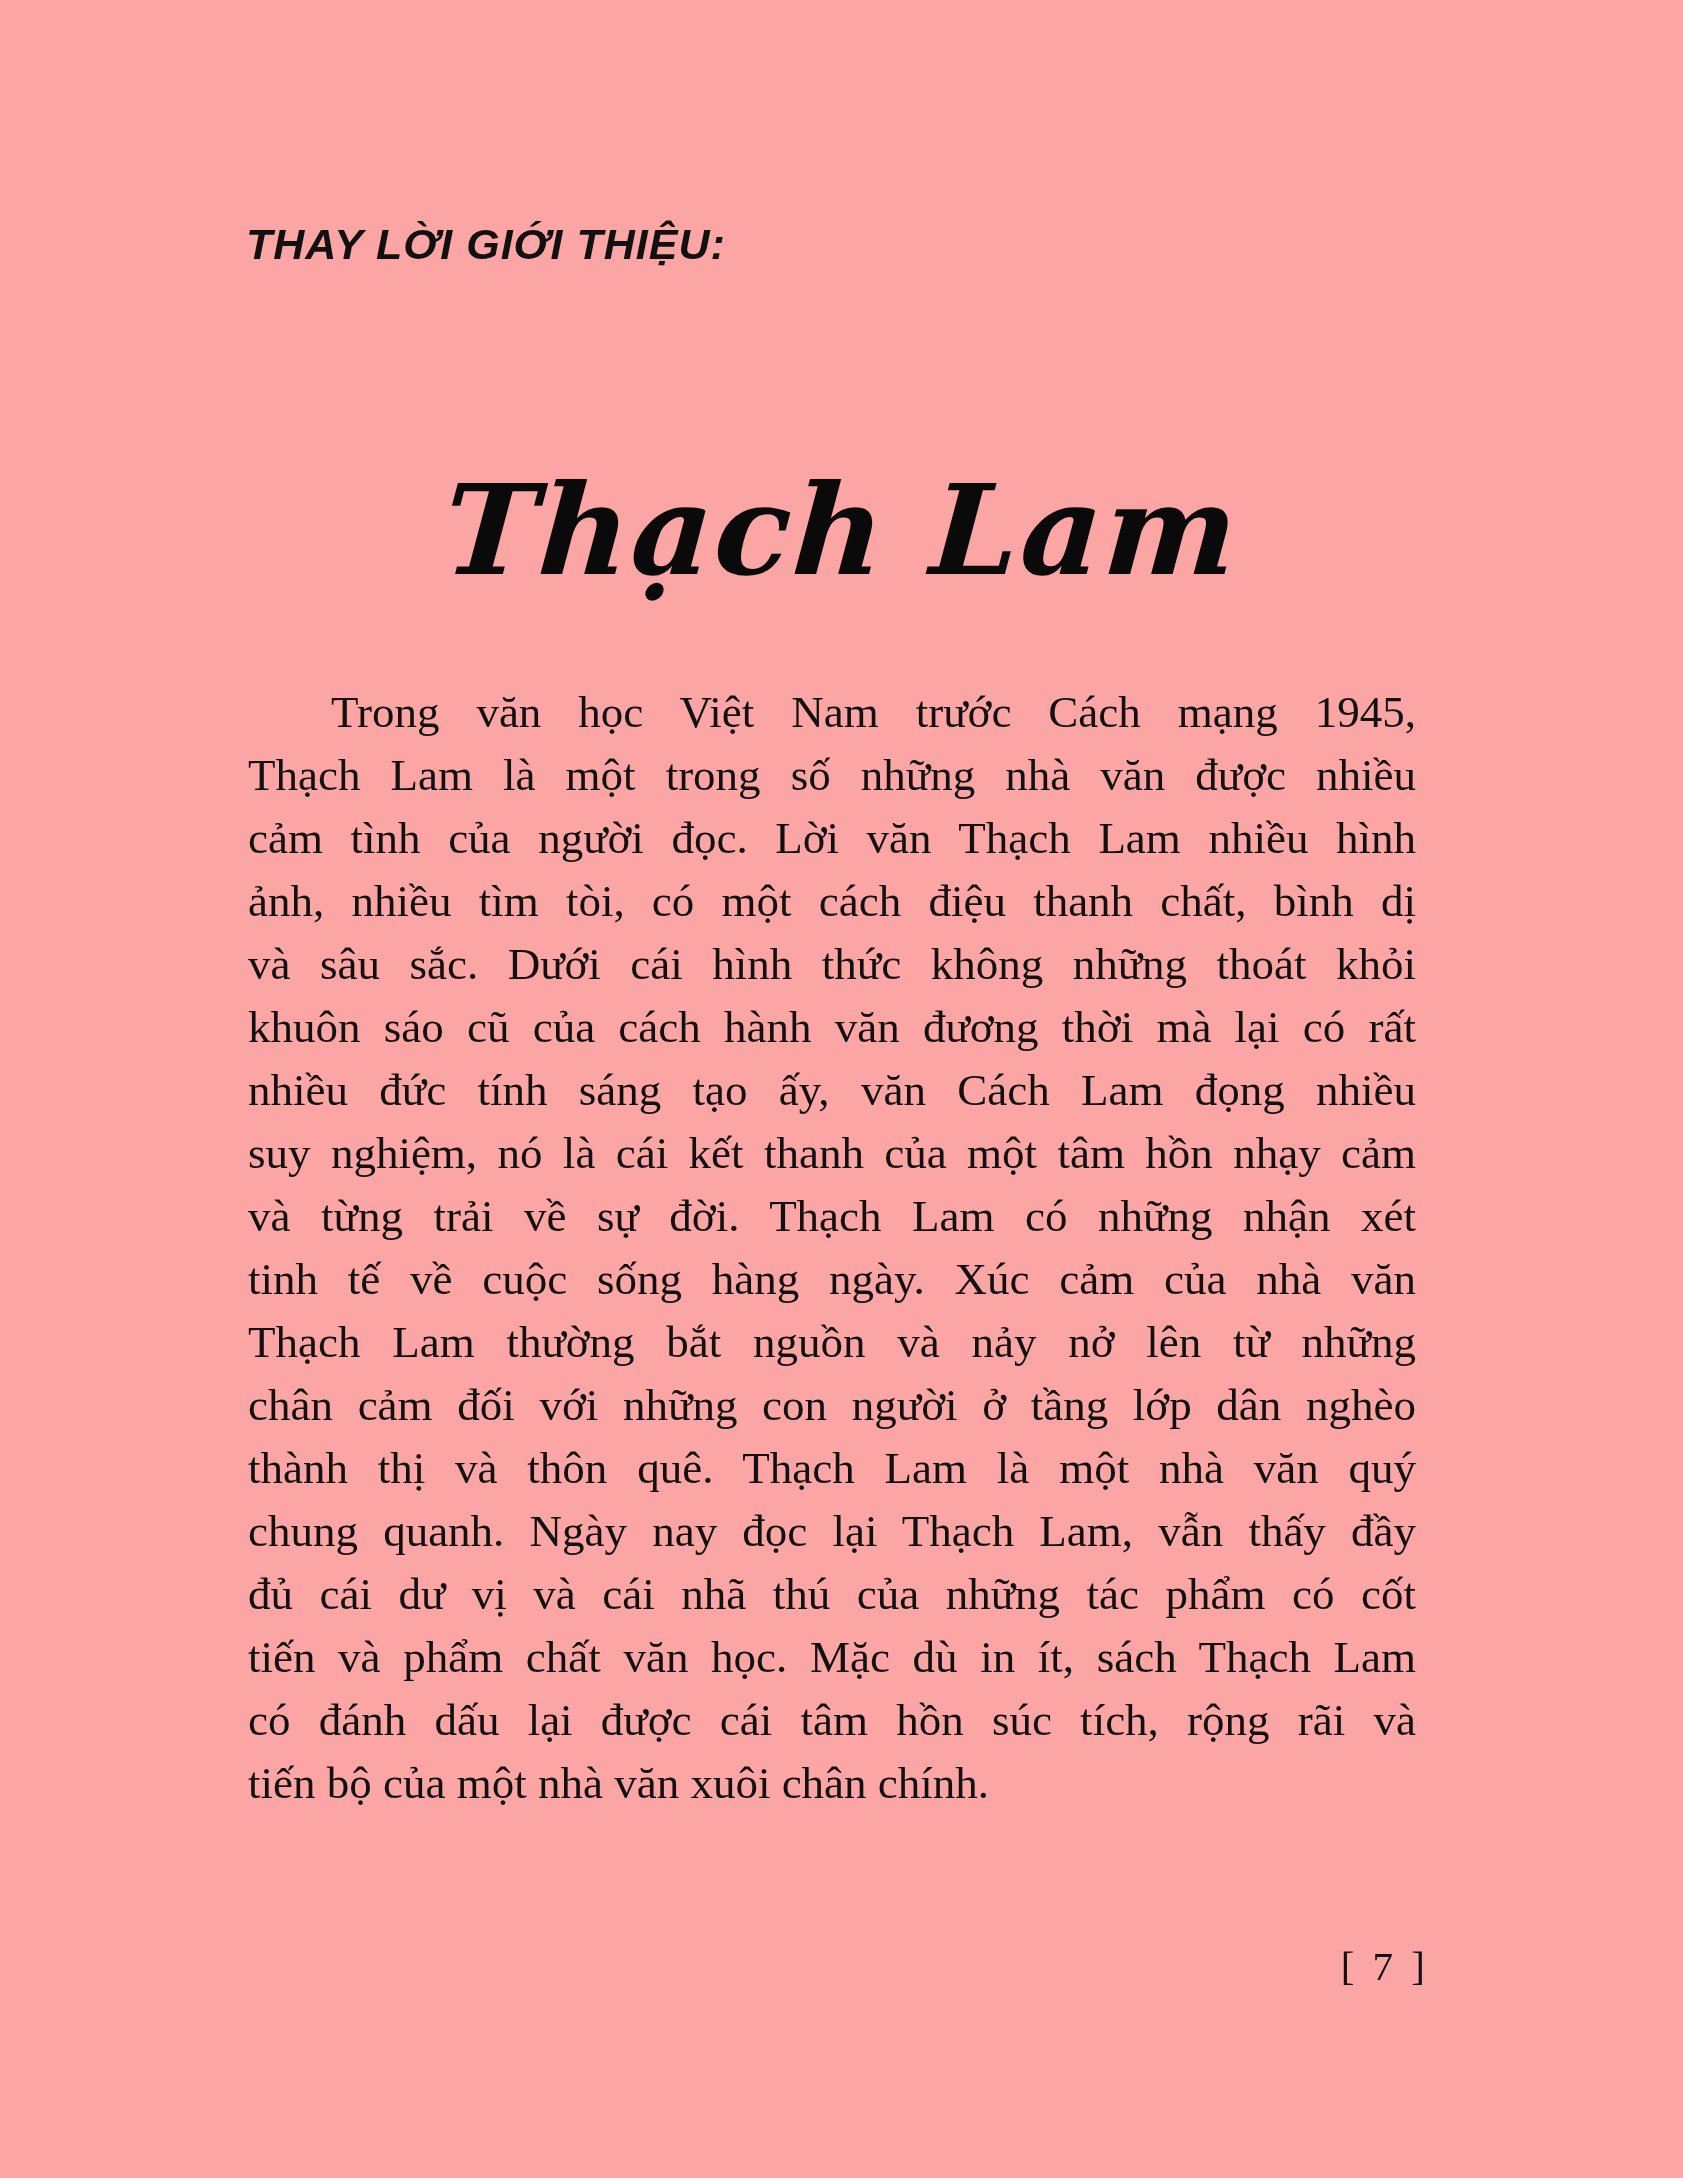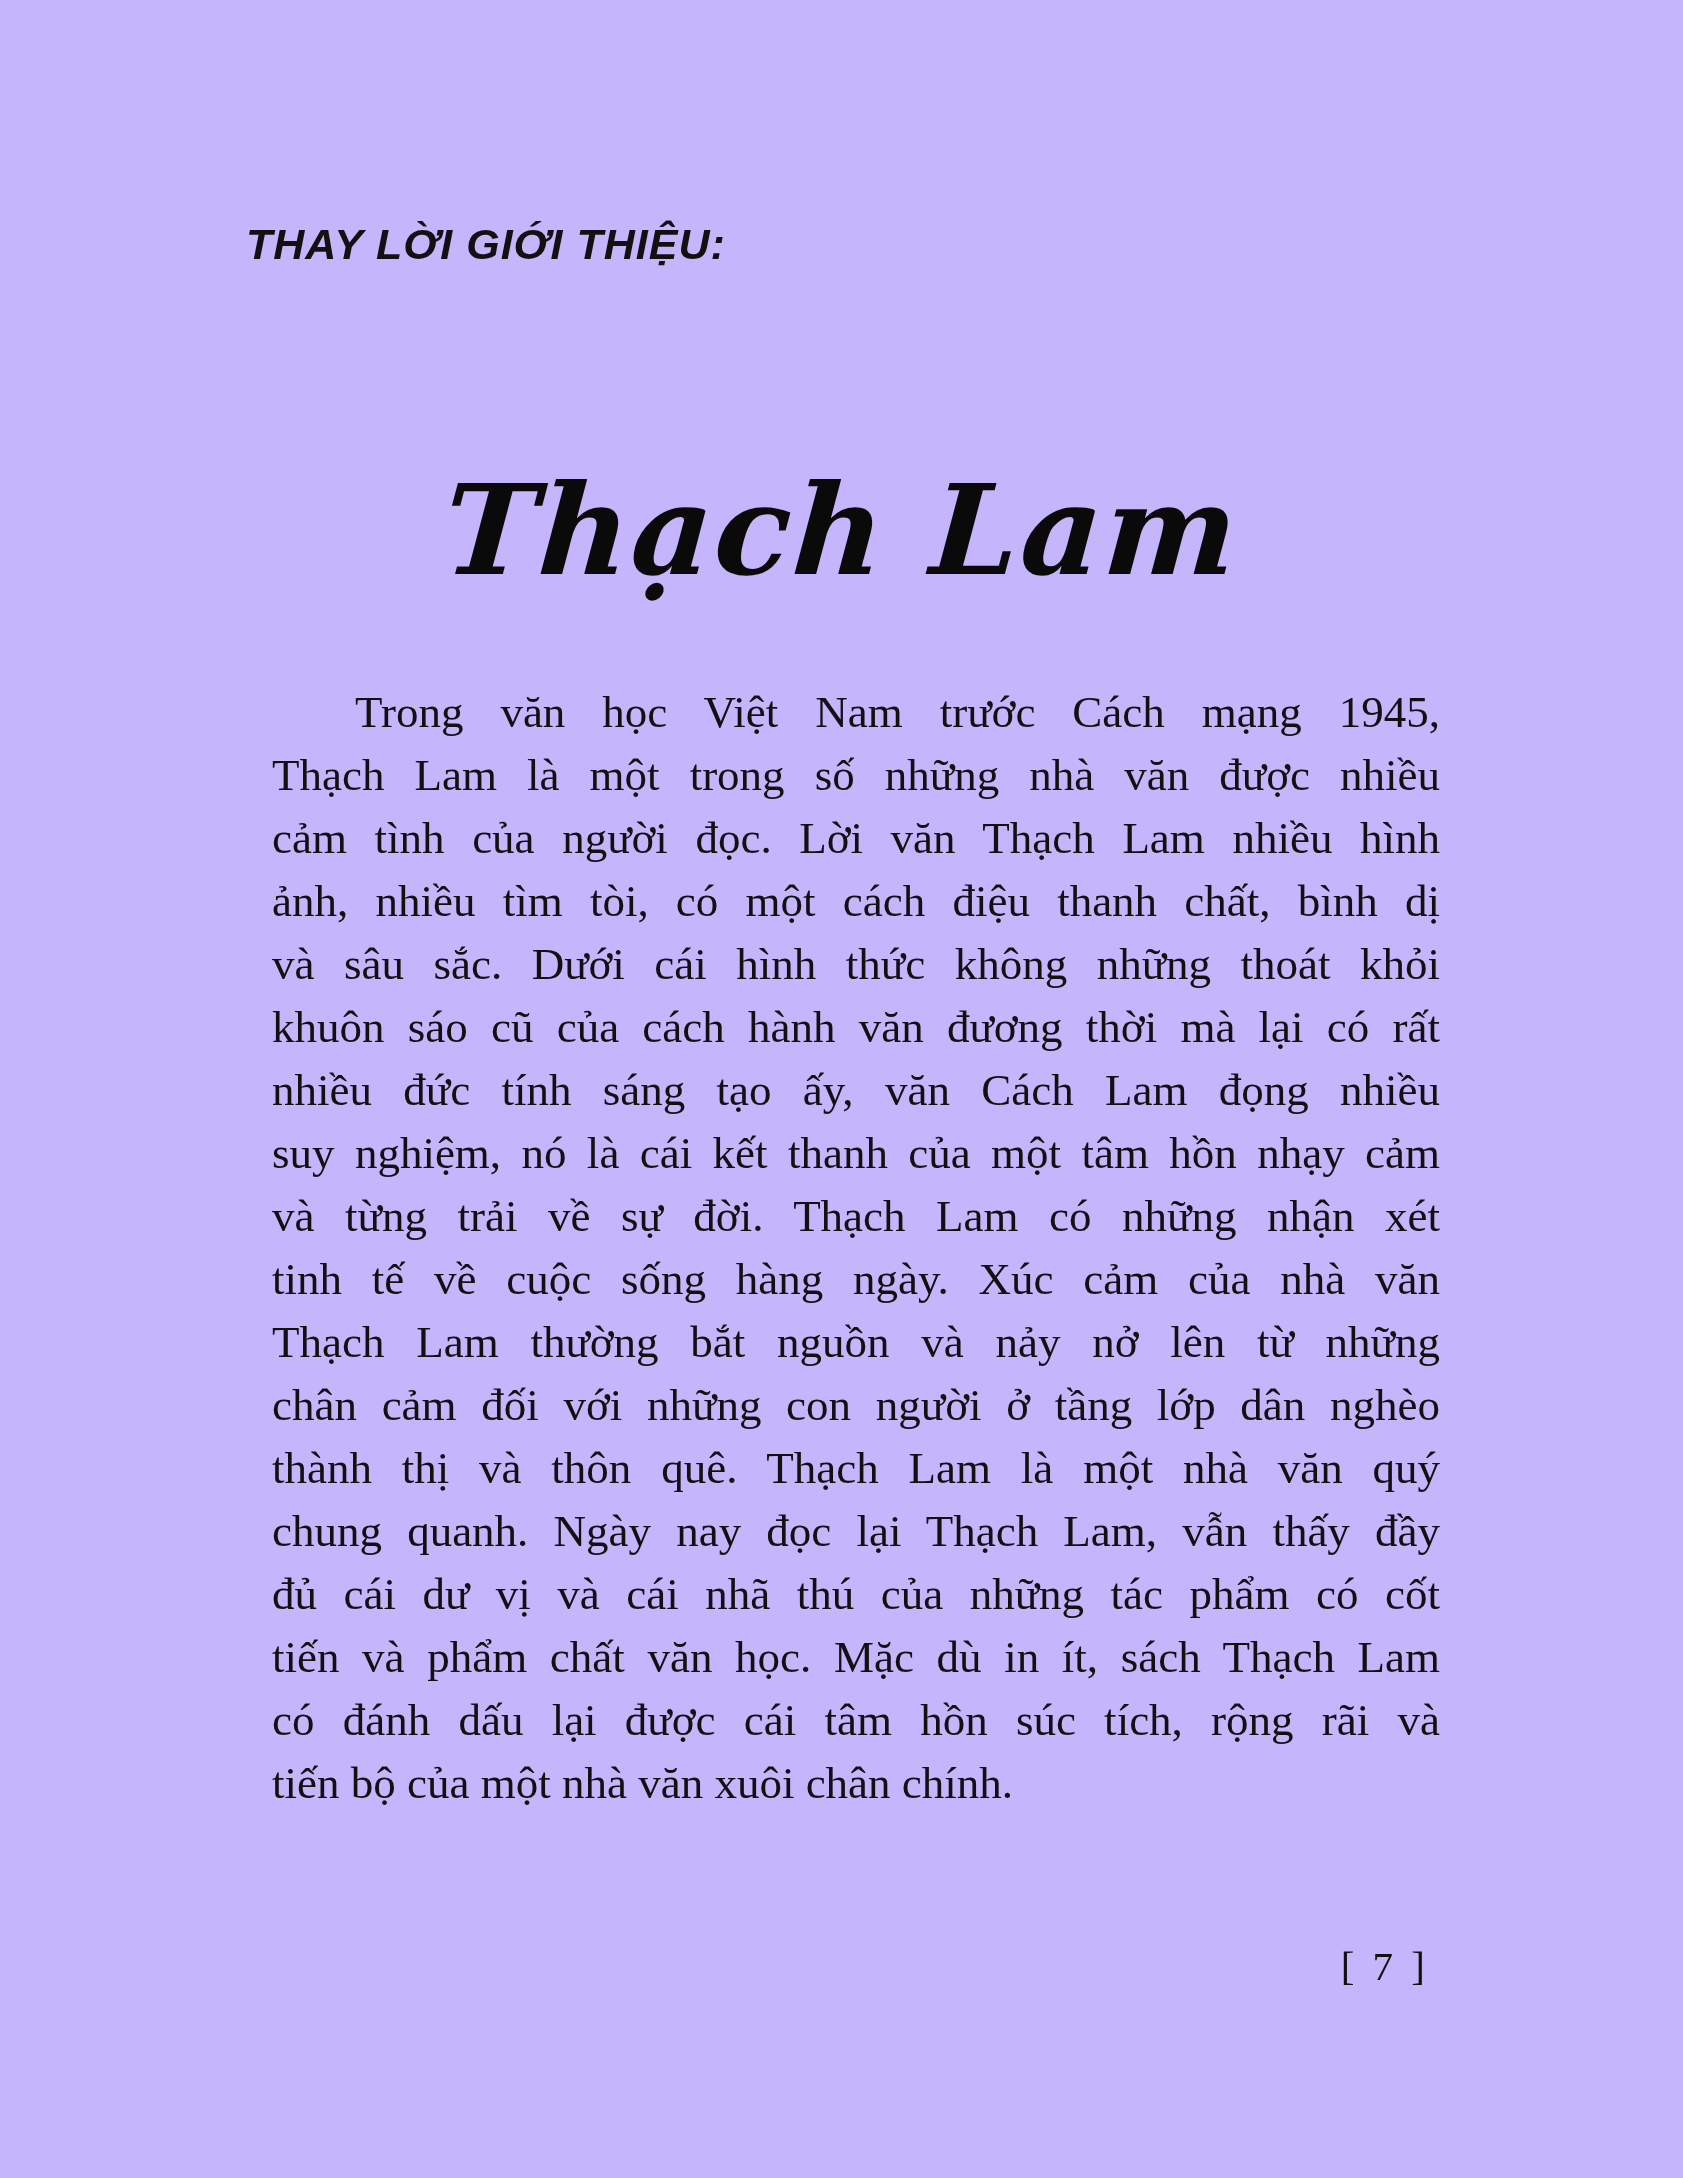--- a/index.html
+++ b/index.html
@@ -4,21 +4,21 @@
 <style>
   html, body {
     margin: 0;
     padding: 0;
     background: #ffffff;
   }
   .page {
     position: relative;
     width: 1683px;
     height: 2178px;
-    background: #c4b5fd;
+    background: #fca5a5;
     color: #111111;
     overflow: hidden;
   }
   .heading {
     position: absolute;
     left: 246px;
     top: 220px;
     font-family: "Liberation Sans", sans-serif;
     font-weight: bold;
     font-style: italic;
@@ -37,21 +37,21 @@
     font-style: italic;
     font-weight: bold;
     font-size: 125px;
     letter-spacing: 2px;
     color: #0a0a0a;
     transform: skewX(-4deg);
     white-space: nowrap;
   }
   .body-text {
     position: absolute;
-    left: 272px;
+    left: 248px;
     top: 681px;
     width: 1168px;
     font-family: "Liberation Serif", serif;
     font-size: 45px;
     color: #111111;
   }
   .line {
     text-align: justify;
     text-align-last: justify;
     line-height: 63px;

